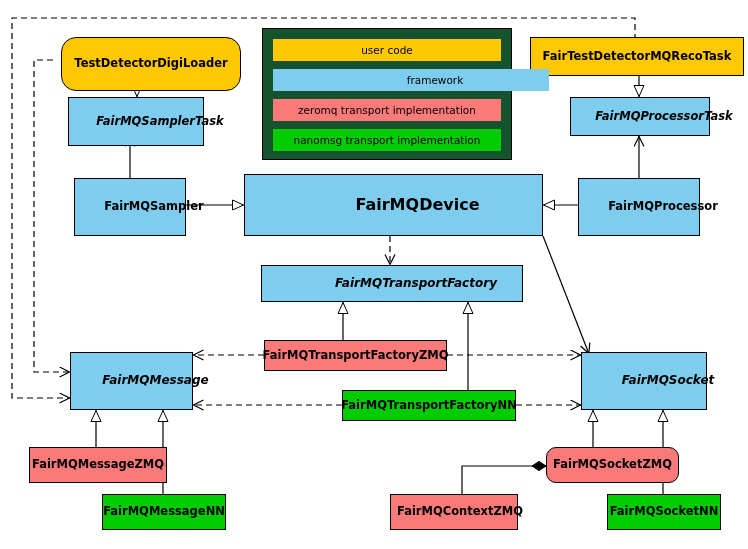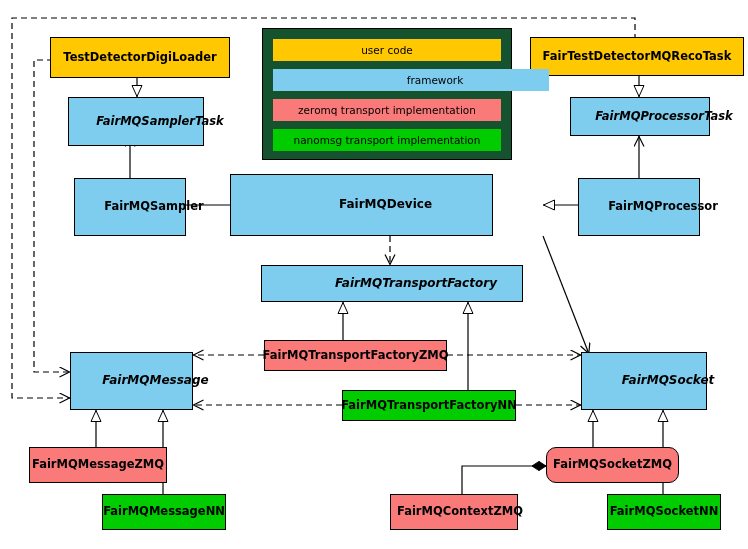--- a/index.html
+++ b/index.html
@@ -87,31 +87,31 @@
     </g>
   </svg>
 
   <div id="legend">
     <div class="legend-row c-user" style="top:10px;">user code</div>
     <div class="legend-row c-framework" style="top:40px;">framework</div>
     <div class="legend-row c-zmq" style="top:70px;">zeromq transport implementation</div>
     <div class="legend-row c-nn" style="top:100px;">nanomsg transport implementation</div>
   </div>
 
-  <div class="node c-user" style="left:50px;top:37px;width:180px;height:41px;">TestDetectorDigiLoader</div>
+  <div class="node c-user" style="left:61px;top:37px;width:180px;height:54px;border-radius:15px;">TestDetectorDigiLoader</div>
 
   <div class="node c-user" style="left:530px;top:37px;width:214px;height:39px;">FairTestDetectorMQRecoTask</div>
 
   <div class="node c-framework abstract" style="left:68px;top:97px;width:136px;height:49px;">FairMQSamplerTask</div>
 
   <div class="node c-framework abstract" style="left:570px;top:97px;width:140px;height:39px;">FairMQProcessorTask</div>
 
   <div class="node c-framework" style="left:74px;top:178px;width:112px;height:58px;">FairMQSampler</div>
 
-  <div class="node c-framework" style="left:230px;top:174px;width:263px;height:62px;font-size:12px;">FairMQDevice</div>
+  <div class="node c-framework" style="left:244px;top:174px;width:299px;height:62px;font-size:16px;">FairMQDevice</div>
 
   <div class="node c-framework" style="left:578px;top:178px;width:122px;height:58px;">FairMQProcessor</div>
 
   <div class="node c-framework abstract" style="left:261px;top:265px;width:262px;height:37px;font-size:12px;">FairMQTransportFactory</div>
 
   <div class="node c-zmq" style="left:264px;top:340px;width:183px;height:31px;">FairMQTransportFactoryZMQ</div>
 
   <div class="node c-nn" style="left:342px;top:390px;width:174px;height:31px;">FairMQTransportFactoryNN</div>
 
   <div class="node c-framework abstract" style="left:70px;top:352px;width:123px;height:58px;font-size:12px;">FairMQMessage</div>

